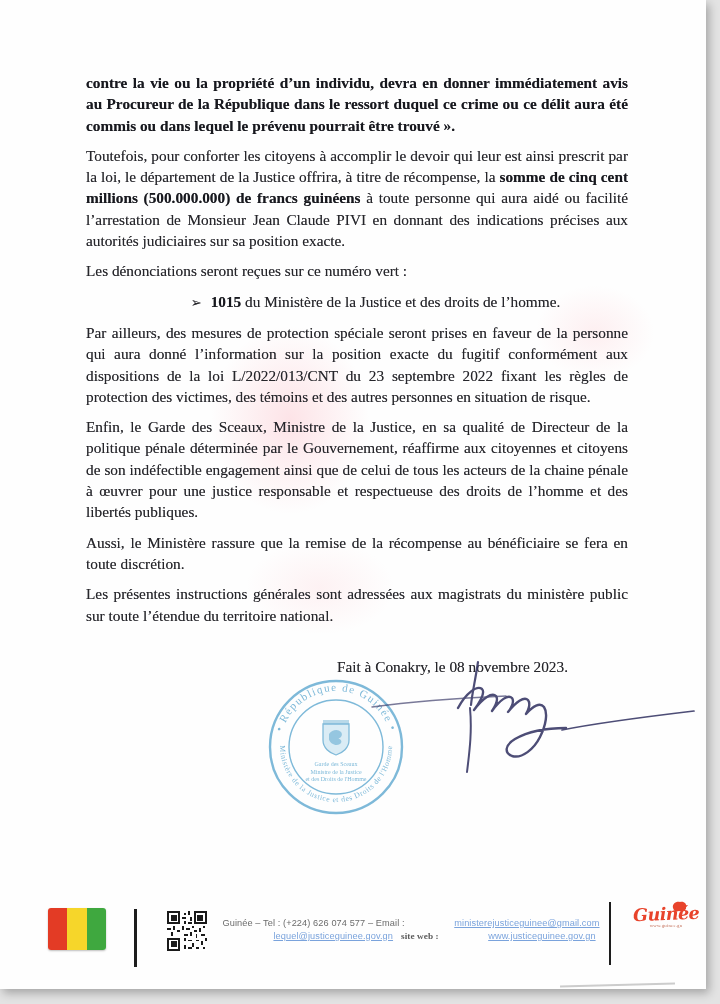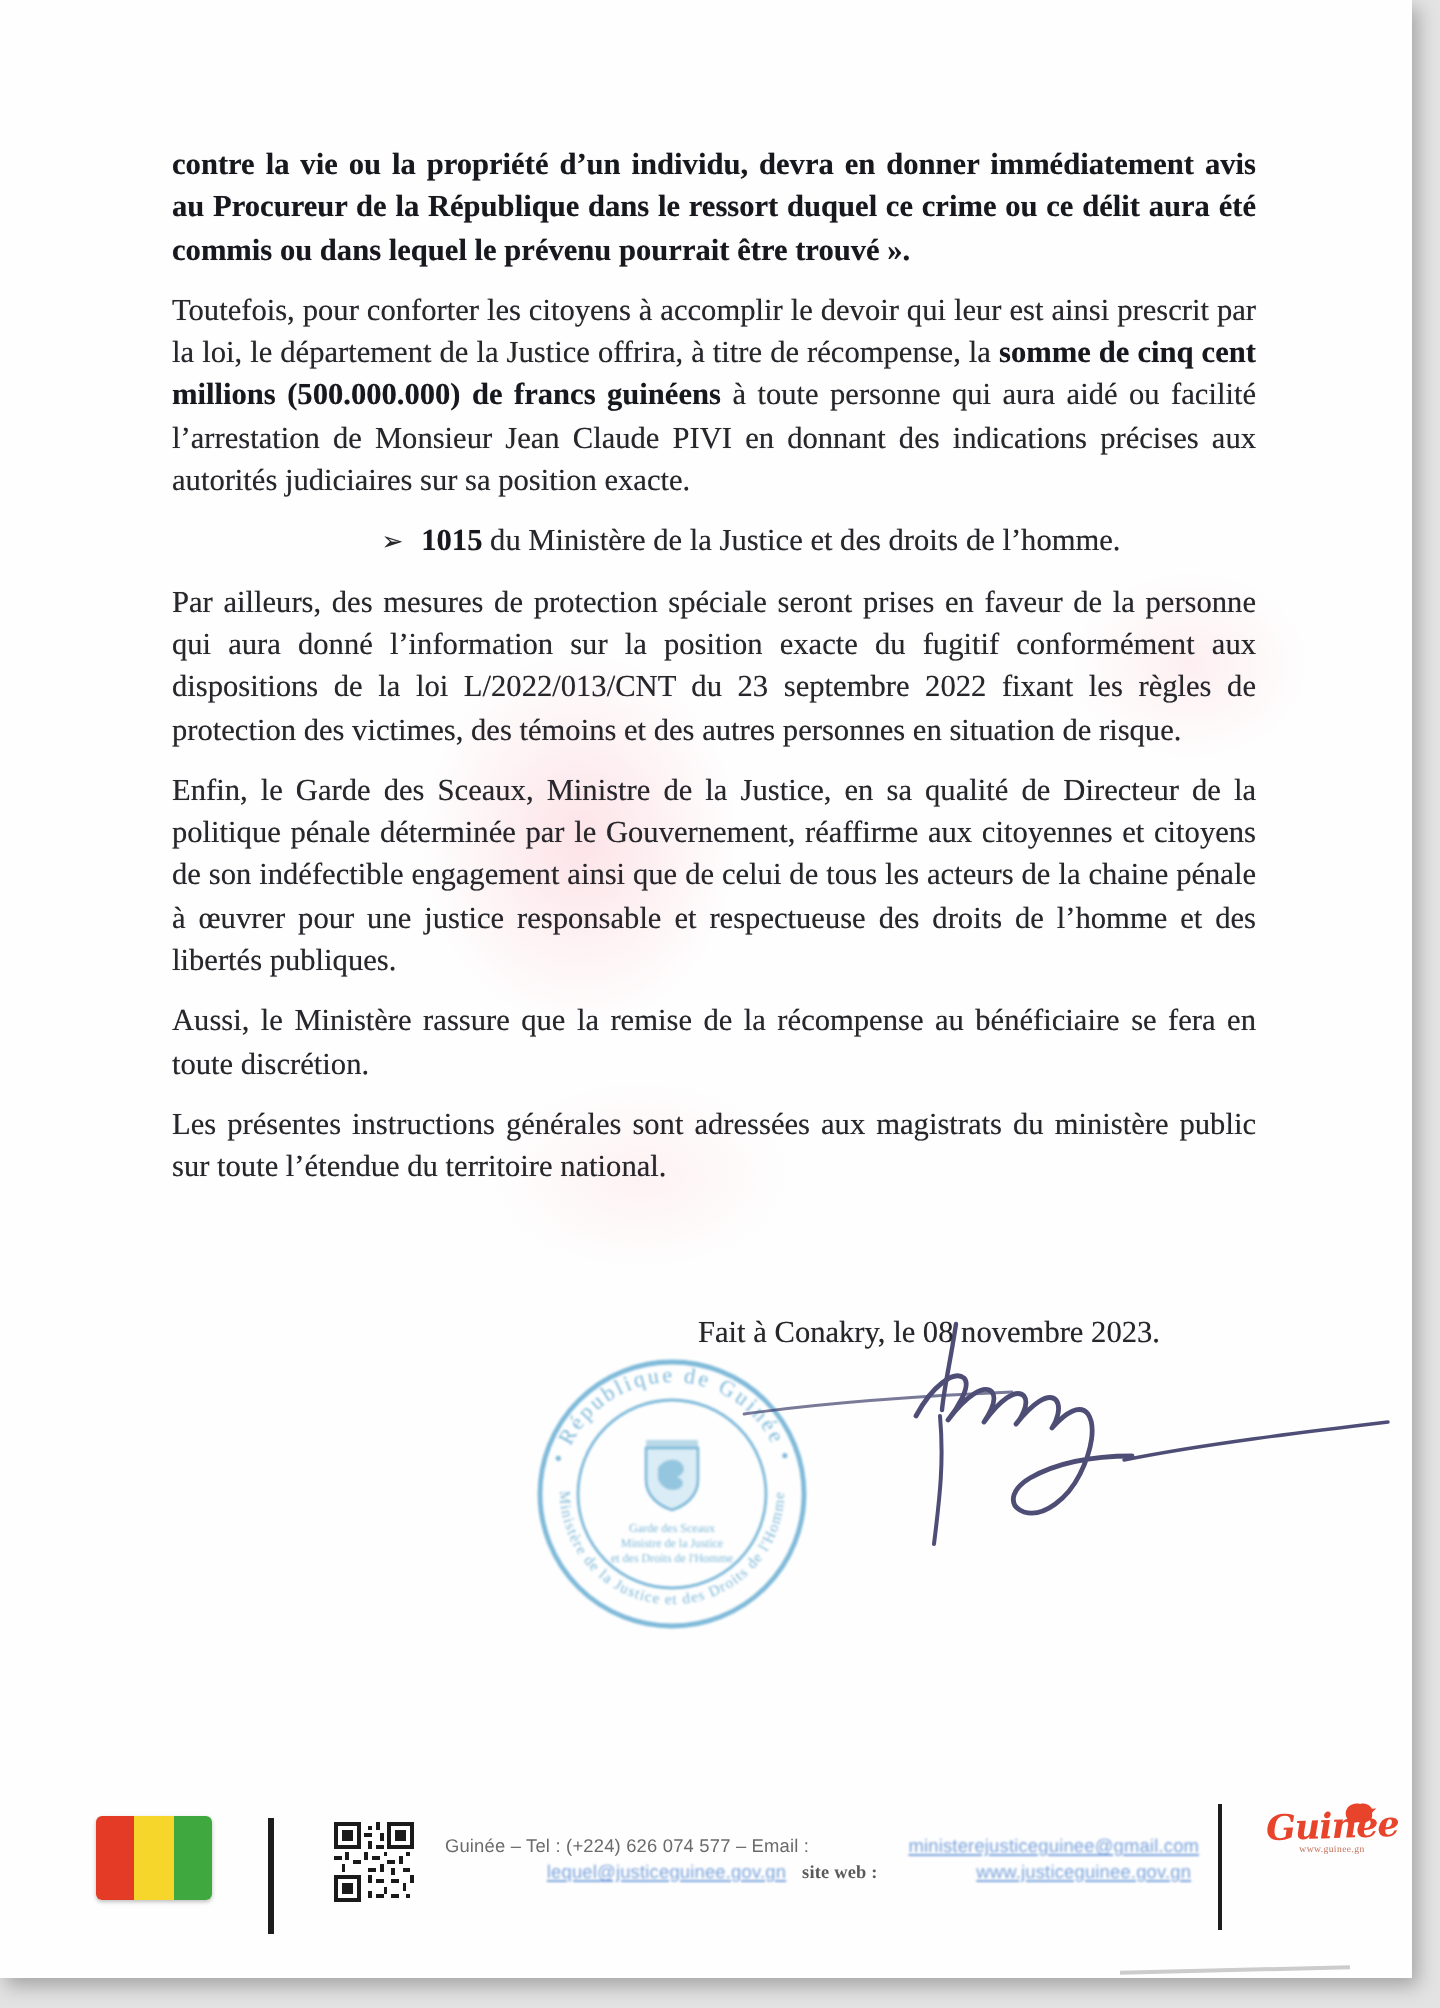--- a/index.html
+++ b/index.html
@@ -33,21 +33,20 @@
   }
   .text-col p{margin:0 14px 9px 0;}
   .b{font-weight:bold;color:#17181e;}
   .bullet{padding-left:37px;text-align:center;}
   .bullet .marker{margin-right:9px;font-size:13px;}
 
   .dateline{
     position:absolute;left:337px;top:658px;
     font-size:15.3px;color:#26262b;white-space:nowrap;
     text-shadow:0 0 .35px rgba(38,38,43,.55);
-    margin-left:12px;
   }
 
   
   .stamp{position:absolute;left:266px;top:676px;width:140px;height:140px;
     opacity:.92;filter:blur(.4px);z-index:1;}
   .stamp text{font-family:"Liberation Serif", serif;}
 
   
   .signature{position:absolute;left:350px;top:648px;width:360px;height:152px;z-index:2;}
 
@@ -86,20 +85,21 @@
 <div class="paper" style="background-color: rgb(254, 254, 254);">
 
   <div class="stain stain1"></div>
   <div class="stain stain2"></div>
   <div class="stain stain3"></div>
   <div class="crease"></div>
 
   <div class="text-col">
     <p class="b">contre la vie ou la propriété d’un individu, devra en donner immédiatement avis au Procureur de la République dans le ressort duquel ce crime ou ce délit aura été commis ou dans lequel le prévenu pourrait être trouvé ».</p>
     <p><span>Toutefois, pour conforter les citoyens à accomplir le devoir qui leur est ainsi prescrit par la loi, le département de la Justice offrira, à titre de récompense, la </span><span class="b">somme de cinq cent millions (500.000.000) de francs guinéens</span><span> à toute personne qui aura aidé ou facilité l’arrestation de Monsieur Jean Claude PIVI en donnant des indications précises aux autorités judiciaires sur sa position exacte.</span></p>
+    <p>Les dénonciations seront reçues sur ce numéro vert :</p>
     <p class="bullet"><span class="marker">➢</span><span class="b">1015</span><span> du Ministère de la Justice et des droits de l’homme.</span></p>
     <p>Par ailleurs, des mesures de protection spéciale seront prises en faveur de la personne qui aura donné l’information sur la position exacte du fugitif conformément aux dispositions de la loi L/2022/013/CNT du 23 septembre 2022 fixant les règles de protection des victimes, des témoins et des autres personnes en situation de risque.</p>
     <p>Enfin, le Garde des Sceaux, Ministre de la Justice, en sa qualité de Directeur de la politique pénale déterminée par le Gouvernement, réaffirme aux citoyennes et citoyens de son indéfectible engagement ainsi que de celui de tous les acteurs de la chaine pénale à œuvrer pour une justice responsable et respectueuse des droits de l’homme et des libertés publiques.</p>
     <p>Aussi, le Ministère rassure que la remise de la récompense au bénéficiaire se fera en toute discrétion.</p>
     <p>Les présentes instructions générales sont adressées aux magistrats du ministère public sur toute l’étendue du territoire national.</p>
   </div>
 
   <div class="dateline">Fait à Conakry, le 08 novembre 2023.</div>
 
   <svg class="stamp" viewBox="0 0 140 140" color="#74b4d6">

